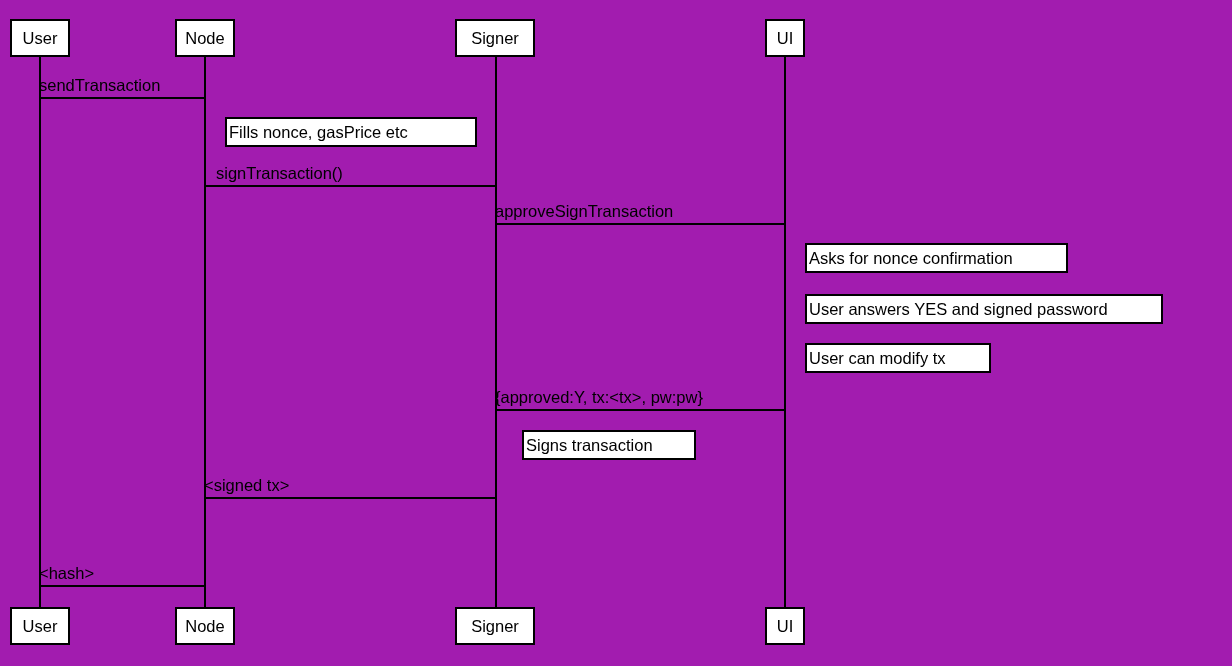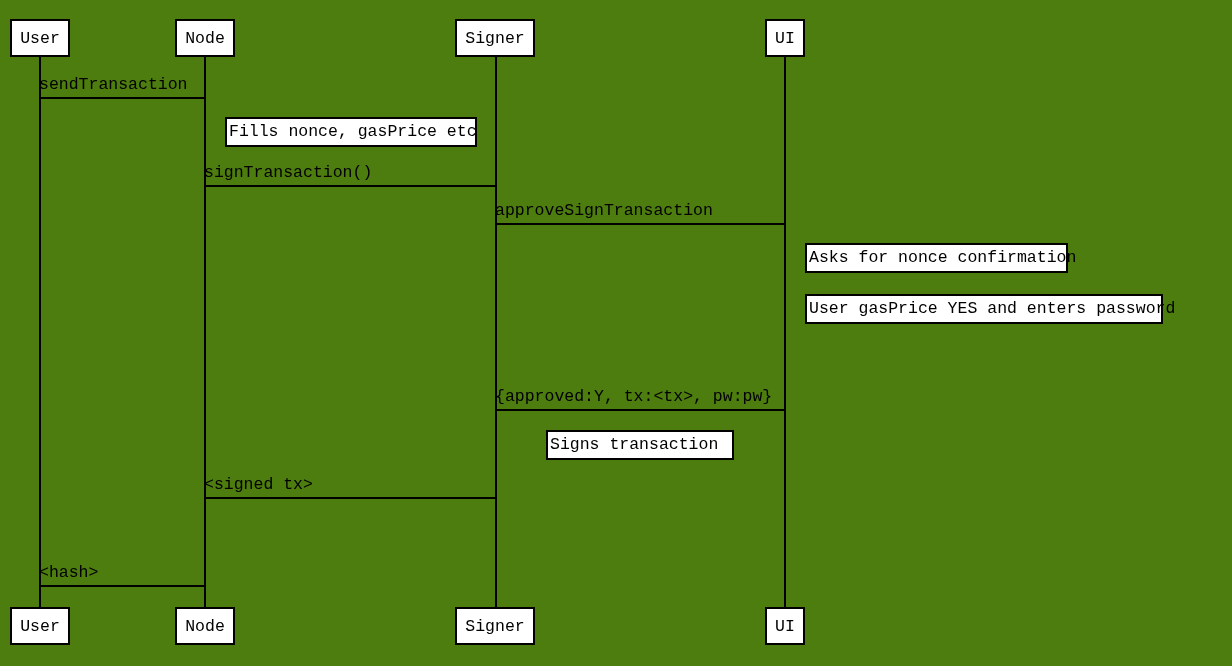--- a/index.html
+++ b/index.html
@@ -4,22 +4,22 @@
 <style>
   html, body {
     margin: 0;
     padding: 0;
     background: #ffffff;
   }
   .diagram {
     position: relative;
     width: 1232px;
     height: 666px;
-    background: #4d7c0f;
-    font-family: Liberation Mono, monospace;
+    background: #a21caf;
+    font-family: Liberation Sans, sans-serif;
     font-size: 16.5px;
     color: #000000;
     overflow: hidden;
   }
   .lifeline {
     position: absolute;
     top: 57px;
     height: 550px;
     width: 2px;
     background: #000000;
@@ -73,33 +73,34 @@
   <div class="abox" style="left:10px;top:19px;width:60px">User</div>
   <div class="abox" style="left:175px;top:19px;width:60px">Node</div>
   <div class="abox" style="left:455px;top:19px;width:80px">Signer</div>
   <div class="abox" style="left:765px;top:19px;width:40px">UI</div>
 
   <div class="mlabel" style="left:39px;top:75px;width:167px">sendTransaction</div>
   <div class="mline" style="left:39px;top:97px;width:167px"></div>
 
   <div class="note" style="left:225px;top:117px;width:252px">Fills nonce, gasPrice etc</div>
 
-  <div class="mlabel" style="left:204px;top:163px;width:293px">signTransaction()</div>
+  <div class="mlabel" style="left:216px;top:163px;width:293px">signTransaction()</div>
   <div class="mline" style="left:204px;top:185px;width:293px"></div>
 
   <div class="mlabel" style="left:495px;top:201px;width:262px">approveSignTransaction</div>
   <div class="mline" style="left:495px;top:223px;width:291px"></div>
 
   <div class="note" style="left:805px;top:243px;width:263px">Asks for nonce confirmation</div>
-  <div class="note" style="left:805px;top:294px;width:358px">User gasPrice YES and enters password</div>
+  <div class="note" style="left:805px;top:294px;width:358px">User answers YES and signed password</div>
+  <div class="note" style="left:805px;top:343px;width:186px">User can modify tx</div>
 
   <div class="mlabel" style="left:495px;top:387px;width:235px">{approved:Y, tx:&lt;tx&gt;, pw:pw}</div>
   <div class="mline" style="left:495px;top:409px;width:291px"></div>
 
-  <div class="note" style="left:546px;top:430px;width:188px">Signs transaction</div>
+  <div class="note" style="left:522px;top:430px;width:174px">Signs transaction</div>
 
   <div class="mlabel" style="left:204px;top:475px;width:253px">&lt;signed tx&gt;</div>
   <div class="mline" style="left:204px;top:497px;width:293px"></div>
 
 
   <div class="mlabel" style="left:39px;top:563px;width:167px">&lt;hash&gt;</div>
   <div class="mline" style="left:39px;top:585px;width:167px"></div>
 
   <div class="abox" style="left:10px;top:607px;width:60px">User</div>
   <div class="abox" style="left:175px;top:607px;width:60px">Node</div>

